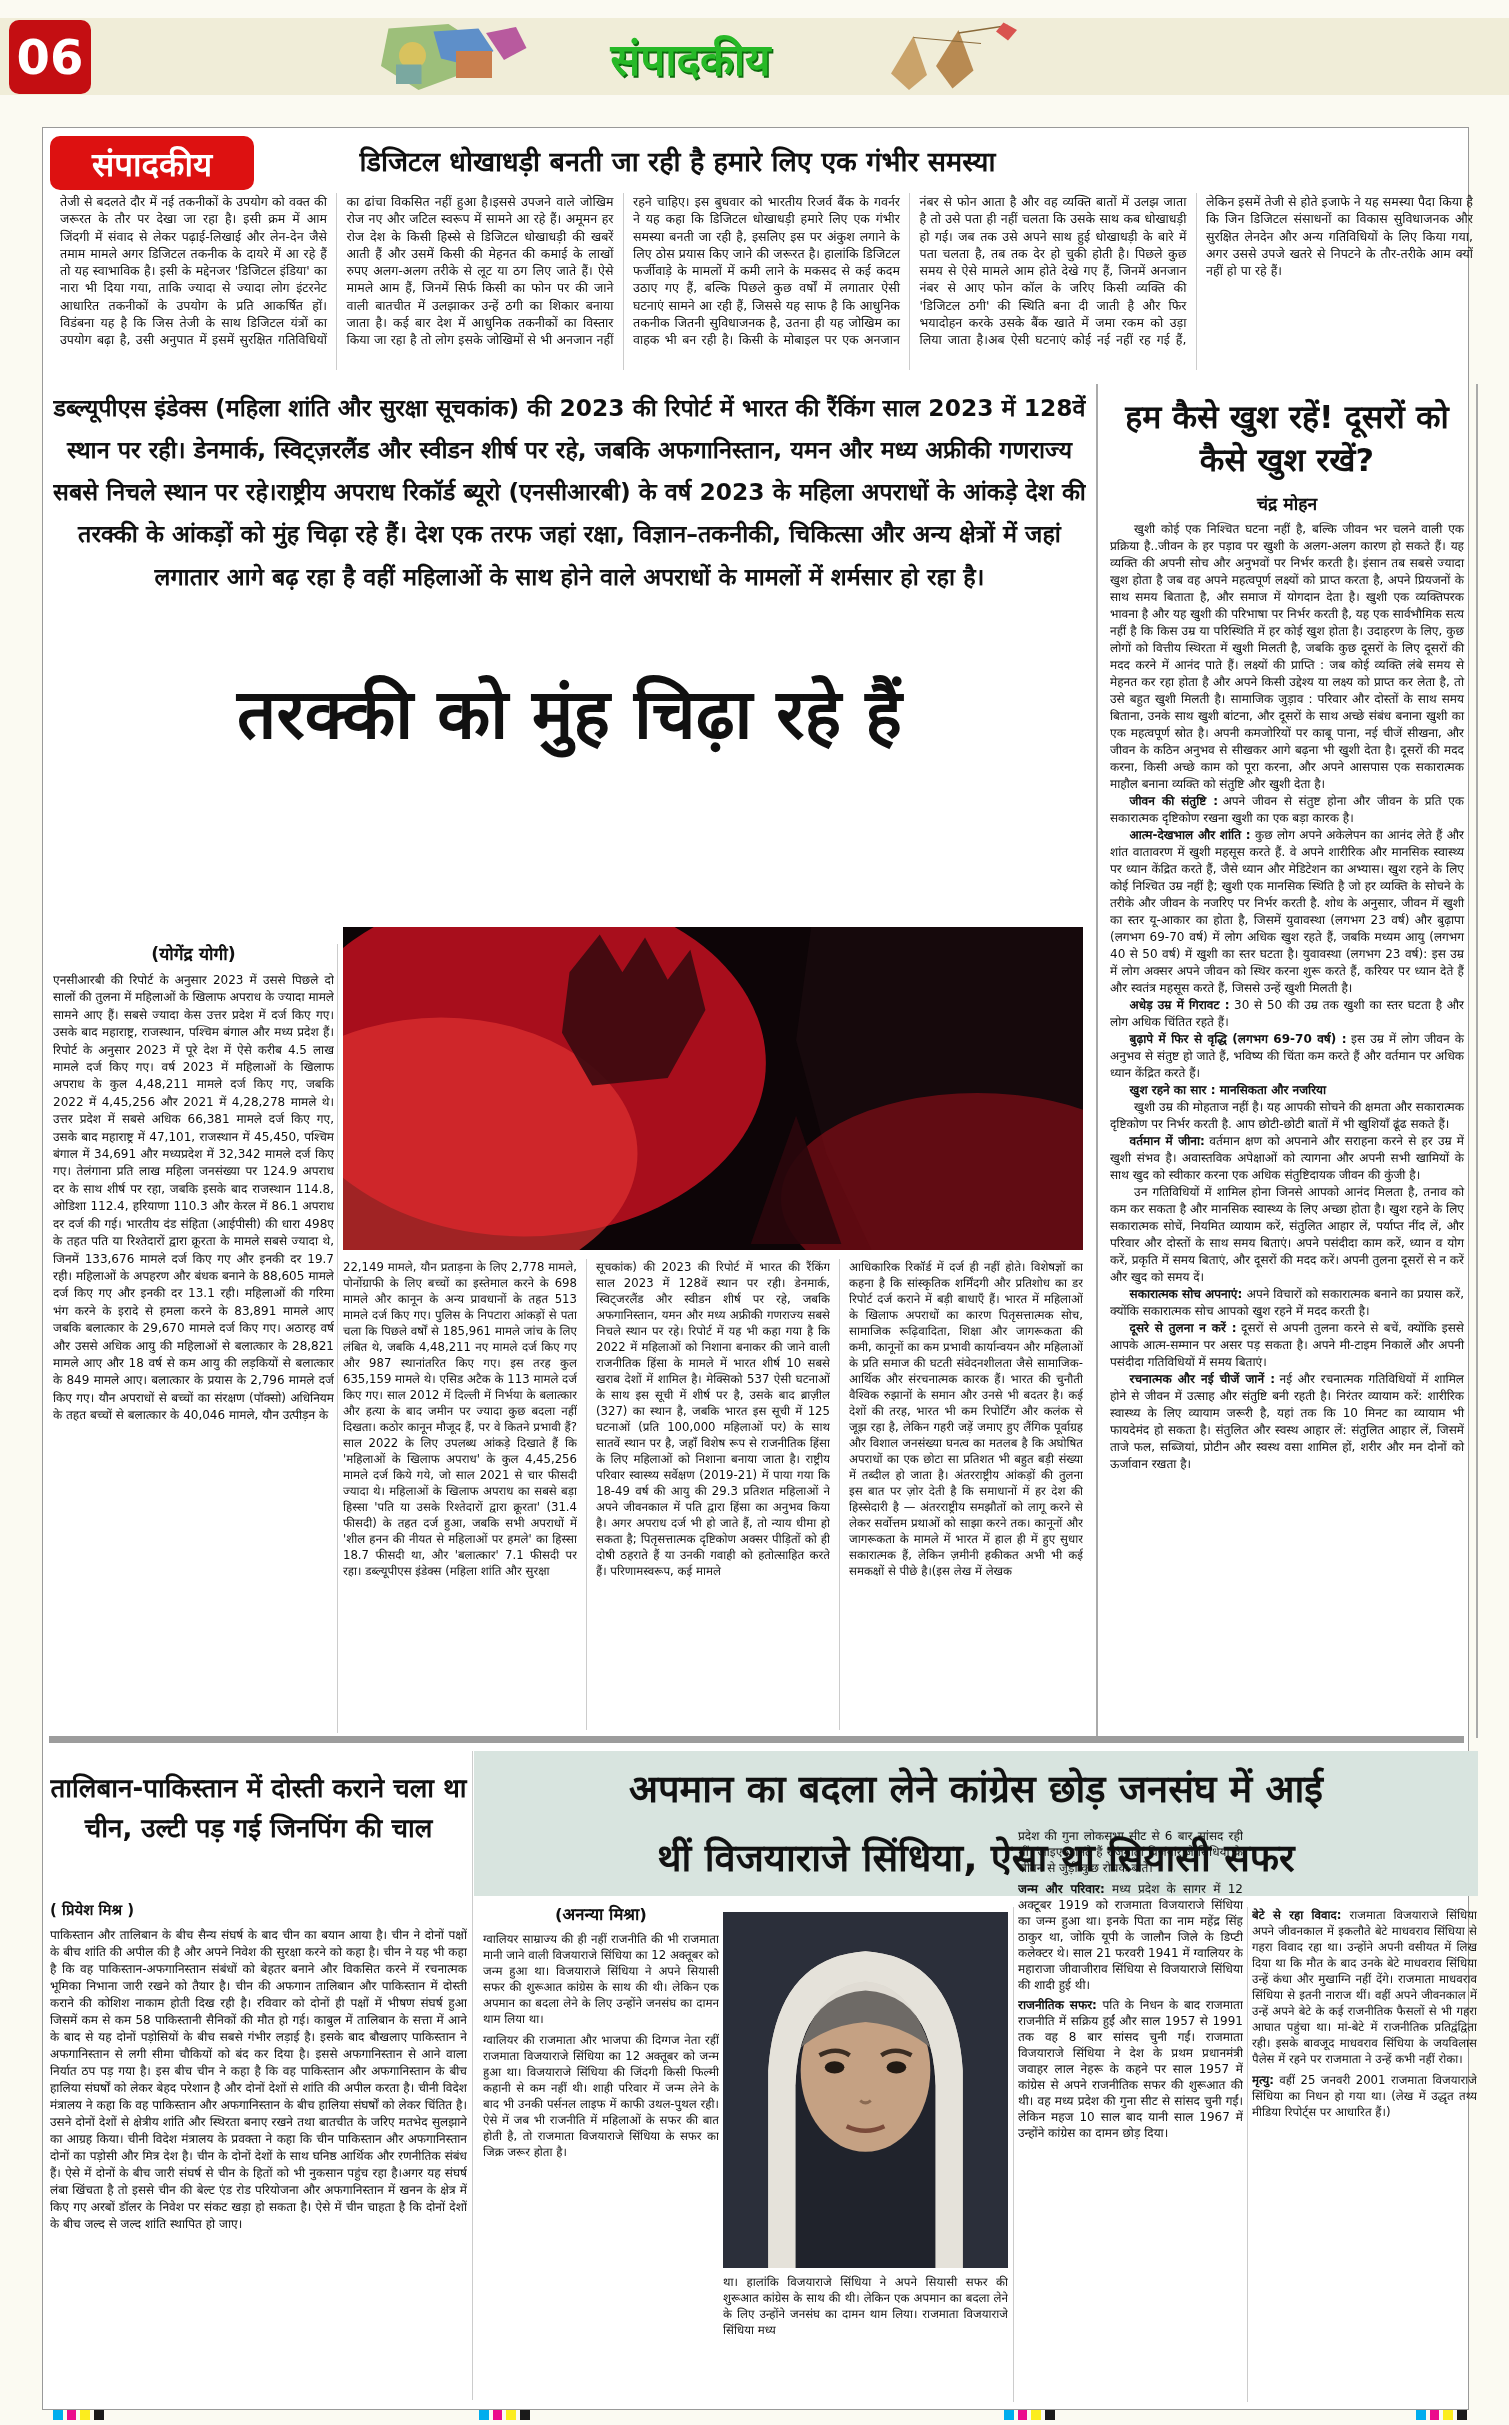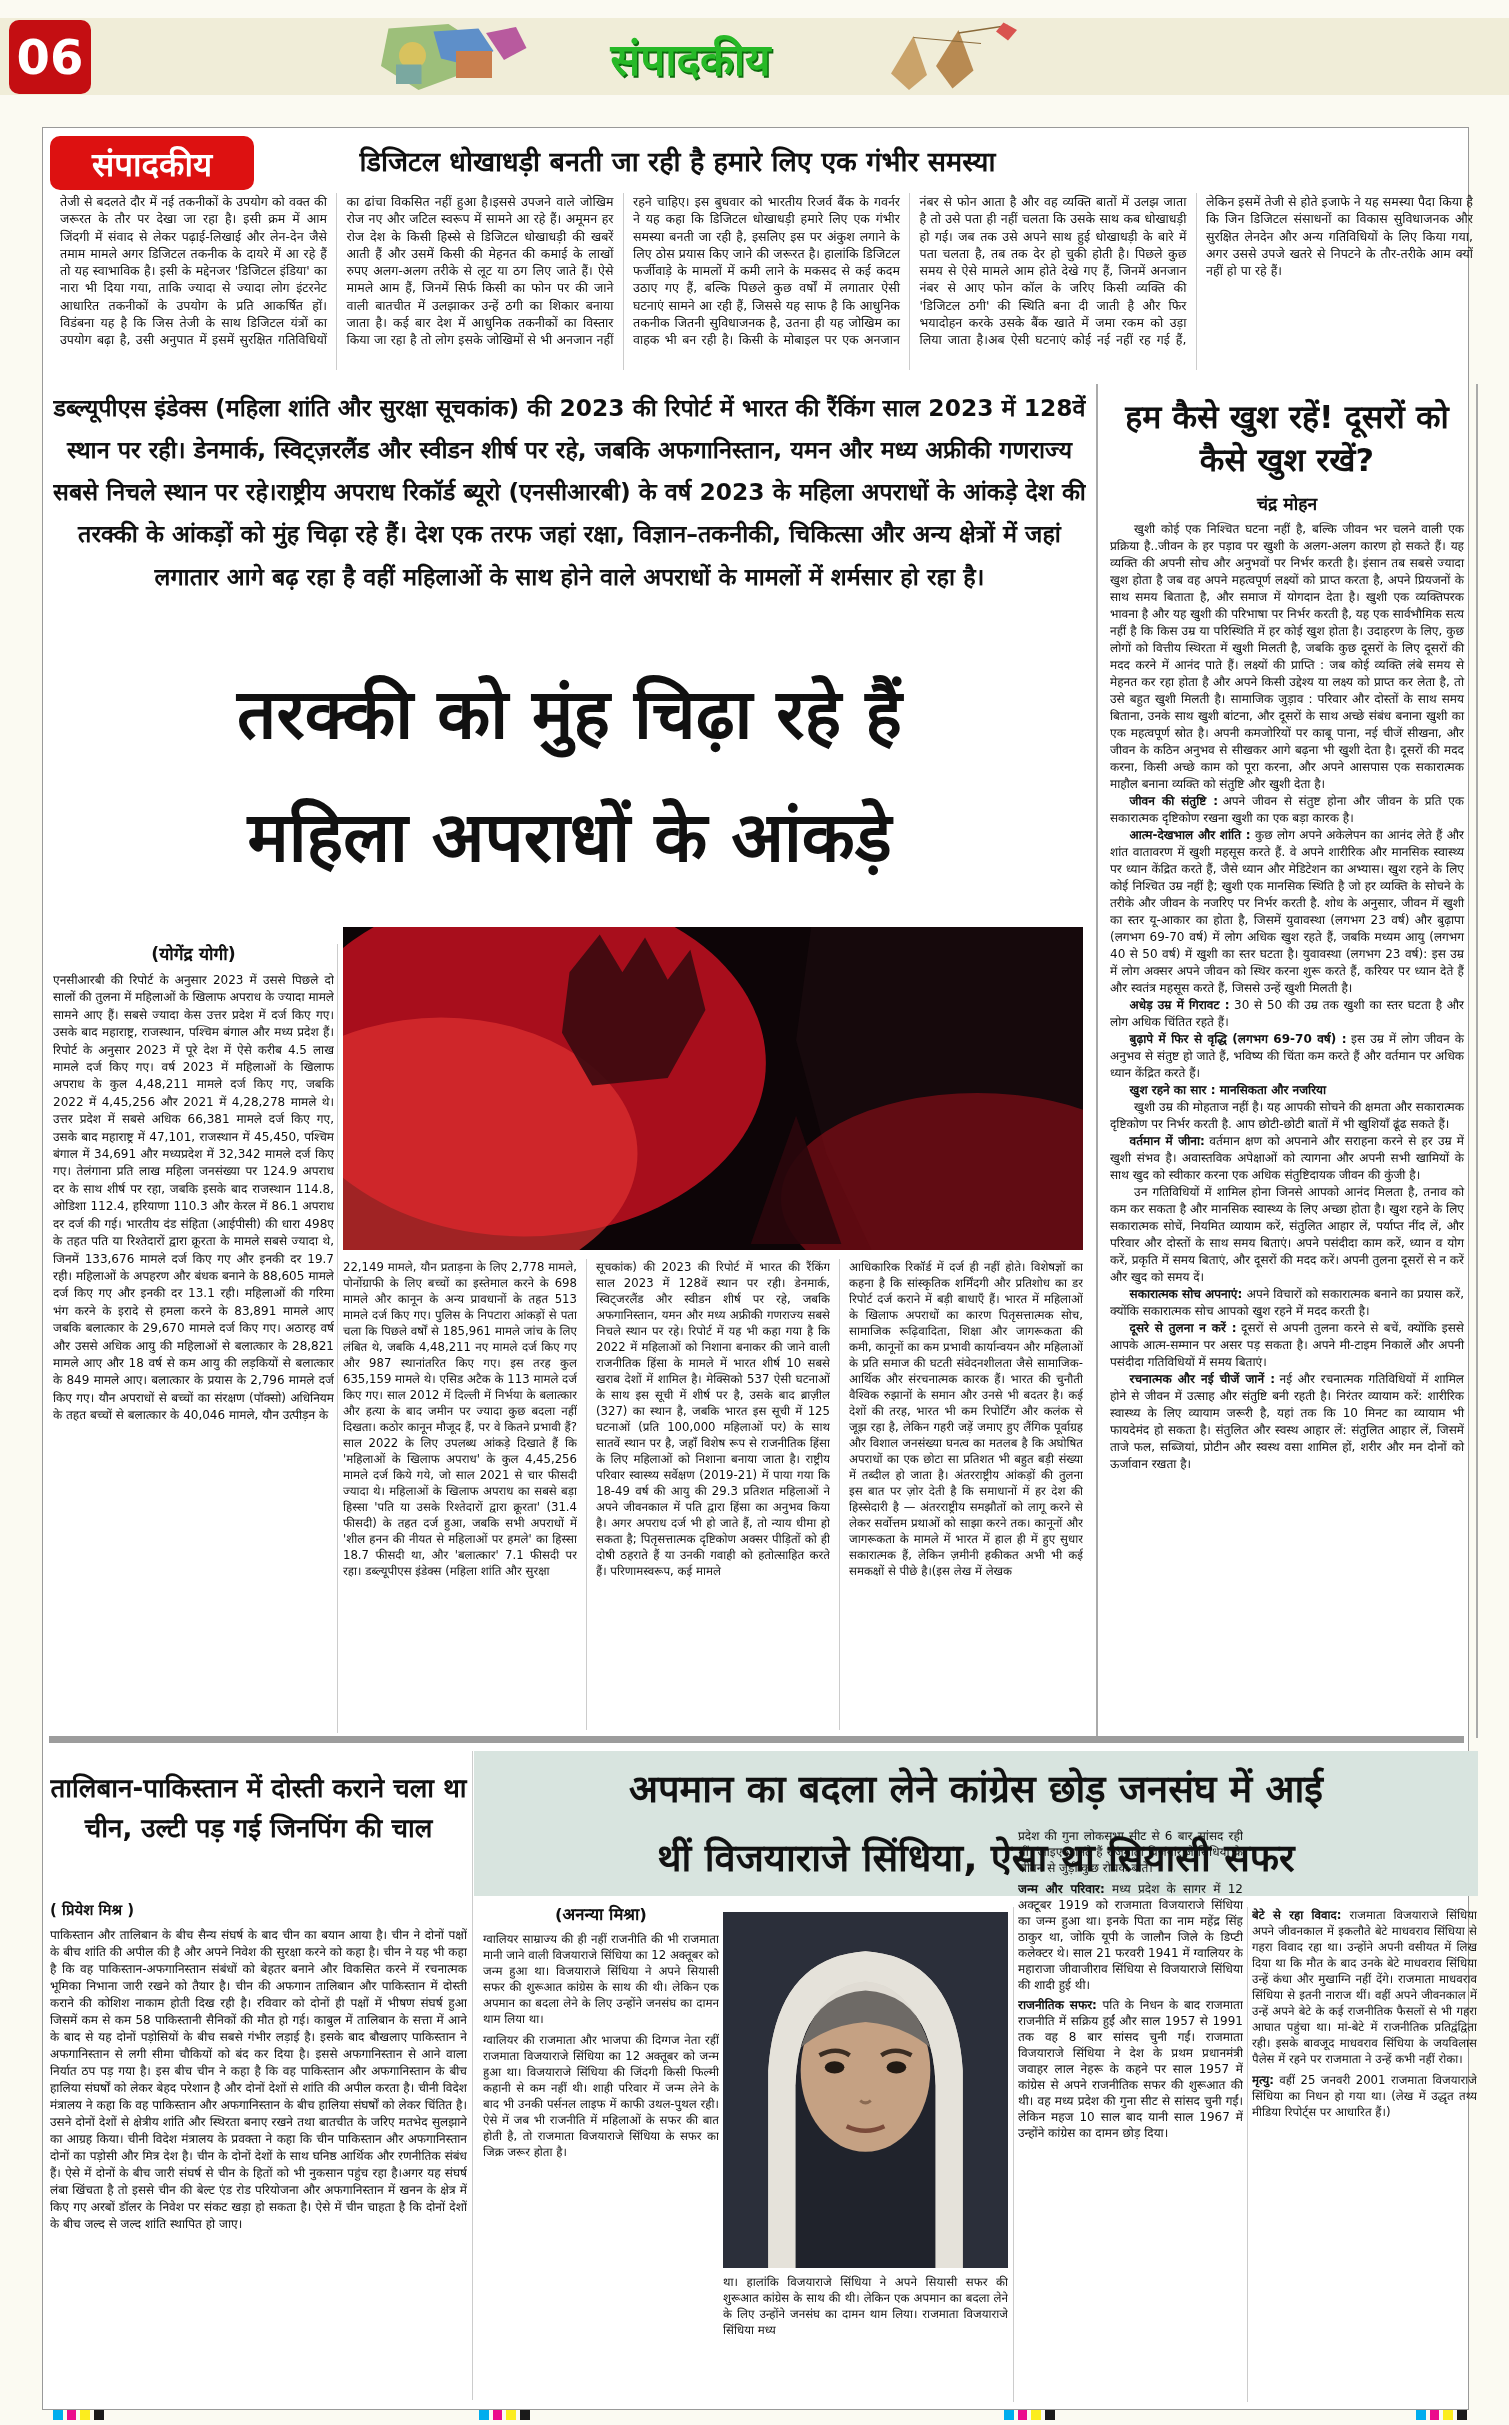--- a/index.html
+++ b/index.html
@@ -111,21 +111,20 @@
   <div class="abs" id="content-frame"></div>
 
   <div class="abs center" id="ed-label">
     <span>संपादकीय</span>
   </div>
   <div class="abs" id="ed-headline">डिजिटल धोखाधड़ी बनती जा रही है हमारे लिए एक गंभीर समस्या</div>
   <div class="abs jtext" id="ed-body">तेजी से बदलते दौर में नई तकनीकों के उपयोग को वक्त की जरूरत के तौर पर देखा जा रहा है। इसी क्रम में आम जिंदगी में संवाद से लेकर पढ़ाई-लिखाई और लेन-देन जैसे तमाम मामले अगर डिजिटल तकनीक के दायरे में आ रहे हैं तो यह स्वाभाविक है। इसी के मद्देनजर 'डिजिटल इंडिया' का नारा भी दिया गया, ताकि ज्यादा से ज्यादा लोग इंटरनेट आधारित तकनीकों के उपयोग के प्रति आकर्षित हों। विडंबना यह है कि जिस तेजी के साथ डिजिटल यंत्रों का उपयोग बढ़ा है, उसी अनुपात में इसमें सुरक्षित गतिविधियों का ढांचा विकसित नहीं हुआ है।इससे उपजने वाले जोखिम रोज नए और जटिल स्वरूप में सामने आ रहे हैं। अमूमन हर रोज देश के किसी हिस्से से डिजिटल धोखाधड़ी की खबरें आती हैं और उसमें किसी की मेहनत की कमाई के लाखों रुपए अलग-अलग तरीके से लूट या ठग लिए जाते हैं। ऐसे मामले आम हैं, जिनमें सिर्फ किसी का फोन पर की जाने वाली बातचीत में उलझाकर उन्हें ठगी का शिकार बनाया जाता है। कई बार देश में आधुनिक तकनीकों का विस्तार किया जा रहा है तो लोग इसके जोखिमों से भी अनजान नहीं रहने चाहिए। इस बुधवार को भारतीय रिजर्व बैंक के गवर्नर ने यह कहा कि डिजिटल धोखाधड़ी हमारे लिए एक गंभीर समस्या बनती जा रही है, इसलिए इस पर अंकुश लगाने के लिए ठोस प्रयास किए जाने की जरूरत है। हालांकि डिजिटल फर्जीवाड़े के मामलों में कमी लाने के मकसद से कई कदम उठाए गए हैं, बल्कि पिछले कुछ वर्षों में लगातार ऐसी घटनाएं सामने आ रही हैं, जिससे यह साफ है कि आधुनिक तकनीक जितनी सुविधाजनक है, उतना ही यह जोखिम का वाहक भी बन रही है। किसी के मोबाइल पर एक अनजान नंबर से फोन आता है और वह व्यक्ति बातों में उलझ जाता है तो उसे पता ही नहीं चलता कि उसके साथ कब धोखाधड़ी हो गई। जब तक उसे अपने साथ हुई धोखाधड़ी के बारे में पता चलता है, तब तक देर हो चुकी होती है। पिछले कुछ समय से ऐसे मामले आम होते देखे गए हैं, जिनमें अनजान नंबर से आए फोन कॉल के जरिए किसी व्यक्ति की 'डिजिटल ठगी' की स्थिति बना दी जाती है और फिर भयादोहन करके उसके बैंक खाते में जमा रकम को उड़ा लिया जाता है।अब ऐसी घटनाएं कोई नई नहीं रह गई हैं, लेकिन इसमें तेजी से होते इजाफे ने यह समस्या पैदा किया है कि जिन डिजिटल संसाधनों का विकास सुविधाजनक और सुरक्षित लेनदेन और अन्य गतिविधियों के लिए किया गया, अगर उससे उपजे खतरे से निपटने के तौर-तरीके आम क्यों नहीं हो पा रहे हैं।</div>
 
   <div class="abs" id="lead">डब्ल्यूपीएस इंडेक्स (महिला शांति और सुरक्षा सूचकांक) की 2023 की रिपोर्ट में भारत की रैंकिंग साल 2023 में 128वें स्थान पर रही। डेनमार्क, स्विट्ज़रलैंड और स्वीडन शीर्ष पर रहे, जबकि अफगानिस्तान, यमन और मध्य अफ्रीकी गणराज्य सबसे निचले स्थान पर रहे।राष्ट्रीय अपराध रिकॉर्ड ब्यूरो (एनसीआरबी) के वर्ष 2023 के महिला अपराधों के आंकड़े देश की तरक्की के आंकड़ों को मुंह चिढ़ा रहे हैं। देश एक तरफ जहां रक्षा, विज्ञान–तकनीकी, चिकित्सा और अन्य क्षेत्रों में जहां लगातार आगे बढ़ रहा है वहीं महिलाओं के साथ होने वाले अपराधों के मामलों में शर्मसार हो रहा है।</div>
   <div class="abs" id="headline-1">तरक्की को मुंह चिढ़ा रहे हैं</div>
-  <div class="abs" id="headline-2">महिला अपराधों के आंकड़े</div>
   <div class="abs" id="main-byline">(योगेंद्र योगी)</div>
   <div class="abs jtext" id="main-col1">एनसीआरबी की रिपोर्ट के अनुसार 2023 में उससे पिछले दो सालों की तुलना में महिलाओं के खिलाफ अपराध के ज्यादा मामले सामने आए हैं। सबसे ज्यादा केस उत्तर प्रदेश में दर्ज किए गए। उसके बाद महाराष्ट्र, राजस्थान, पश्चिम बंगाल और मध्य प्रदेश हैं। रिपोर्ट के अनुसार 2023 में पूरे देश में ऐसे करीब 4.5 लाख मामले दर्ज किए गए। वर्ष 2023 में महिलाओं के खिलाफ अपराध के कुल 4,48,211 मामले दर्ज किए गए, जबकि 2022 में 4,45,256 और 2021 में 4,28,278 मामले थे। उत्तर प्रदेश में सबसे अधिक 66,381 मामले दर्ज किए गए, उसके बाद महाराष्ट्र में 47,101, राजस्थान में 45,450, पश्चिम बंगाल में 34,691 और मध्यप्रदेश में 32,342 मामले दर्ज किए गए। तेलंगाना प्रति लाख महिला जनसंख्या पर 124.9 अपराध दर के साथ शीर्ष पर रहा, जबकि इसके बाद राजस्थान 114.8, ओडिशा 112.4, हरियाणा 110.3 और केरल में 86.1 अपराध दर दर्ज की गई। भारतीय दंड संहिता (आईपीसी) की धारा 498ए के तहत पति या रिश्तेदारों द्वारा क्रूरता के मामले सबसे ज्यादा थे, जिनमें 133,676 मामले दर्ज किए गए और इनकी दर 19.7 रही। महिलाओं के अपहरण और बंधक बनाने के 88,605 मामले दर्ज किए गए और इनकी दर 13.1 रही। महिलाओं की गरिमा भंग करने के इरादे से हमला करने के 83,891 मामले आए जबकि बलात्कार के 29,670 मामले दर्ज किए गए। अठारह वर्ष और उससे अधिक आयु की महिलाओं से बलात्कार के 28,821 मामले आए और 18 वर्ष से कम आयु की लड़कियों से बलात्कार के 849 मामले आए। बलात्कार के प्रयास के 2,796 मामले दर्ज किए गए। यौन अपराधों से बच्चों का संरक्षण (पॉक्सो) अधिनियम के तहत बच्चों से बलात्कार के 40,046 मामले, यौन उत्पीड़न के</div>
   <div class="abs" id="vrule-main"></div>
 
   <svg class="abs" id="main-photo" viewBox="0 0 980 428" preserveAspectRatio="none">
     <rect width="980" height="428" fill="#0d0507"></rect>
     <ellipse cx="240" cy="180" rx="320" ry="230" fill="#c41020" opacity="0.85"></ellipse>
     <ellipse cx="130" cy="300" rx="260" ry="180" fill="#e03030" opacity="0.7"></ellipse>
     <polygon points="300,60 340,10 370,60 400,14 430,70 460,30 480,110 430,200 330,210 290,140" fill="#3a0a10" opacity="0.9"></polygon>
     <polygon points="620,0 980,0 980,428 700,428 640,300 600,150" fill="#16090c"></polygon>

